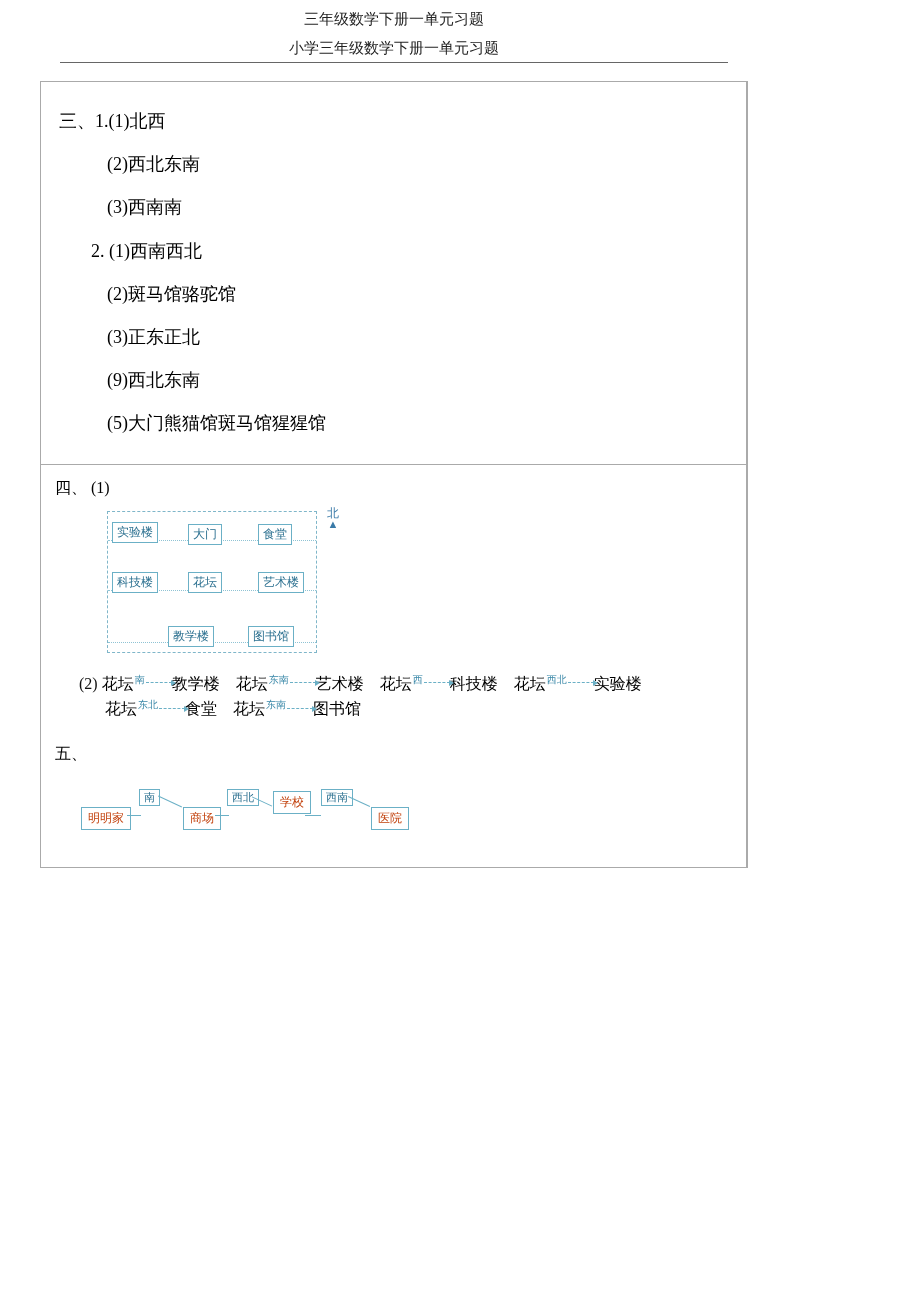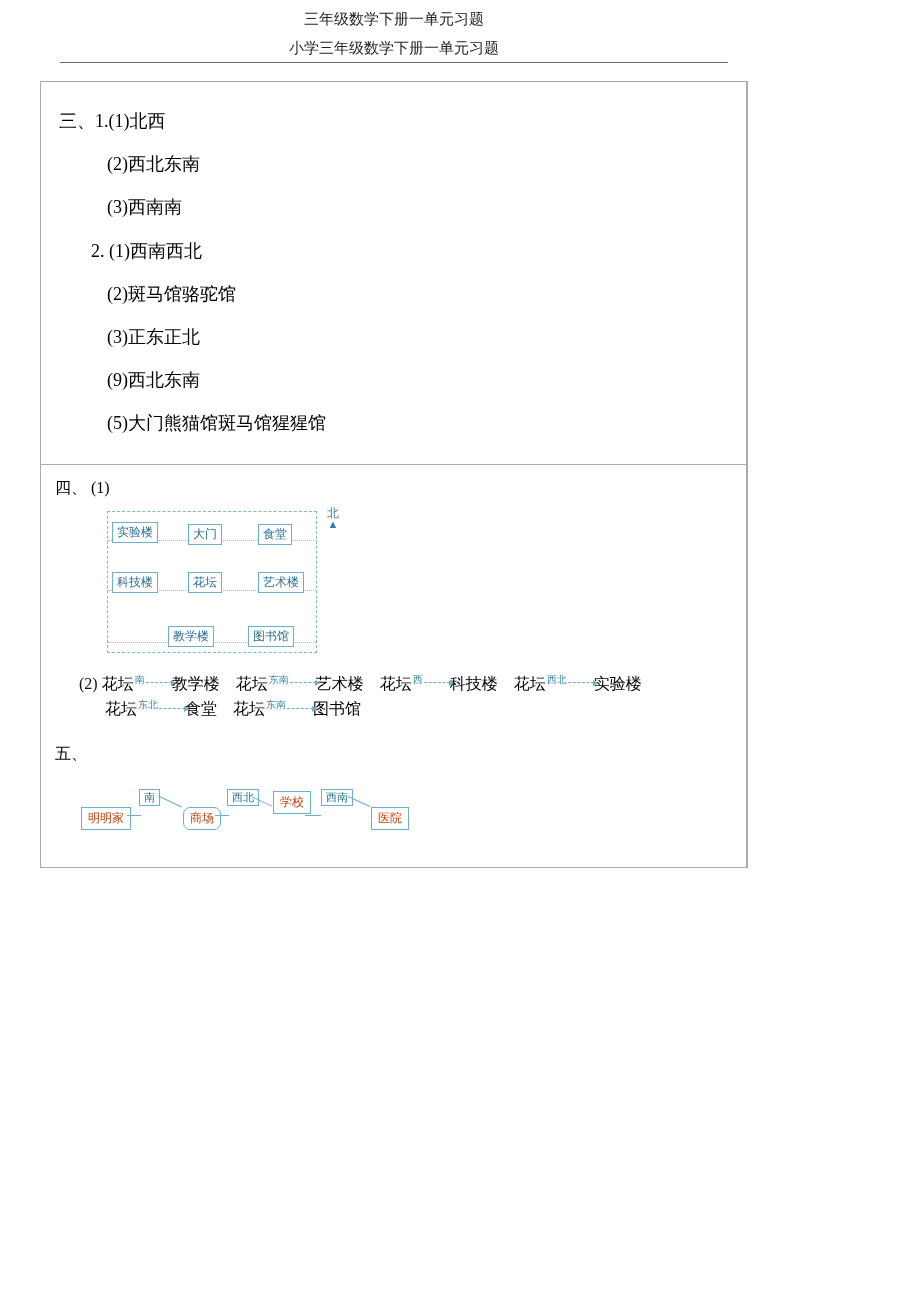--- a/index.html
+++ b/index.html
@@ -241,21 +241,21 @@
         <span style="display:inline-block;width:22px;"></span>
         <span class="term">花坛</span><span class="dir">东北</span><span class="darrow"></span><span class="term">食堂</span><span class="gap"></span>
         <span class="term">花坛</span><span class="dir">东南</span><span class="darrow"></span><span class="term">图书馆</span>
       </div>
 
       <div class="section-label" style="margin-top:18px;">五、</div>
 
       <div class="path5">
 
         <div class="node5" style="left:0;   top:20px;">明明家</div>
-        <div class="node5" style="left:102px;top:20px;border-radius:7px;">商场</div>
+        <div class="node5" style="left:102px;top:20px;">商场</div>
         <div class="node5" style="left:192px;top:4px;">学校</div>
         <div class="node5" style="left:290px;top:20px;">医院</div>
 
         <div class="tag5" style="left:58px;  top:2px;">南</div>
         <div class="tag5" style="left:146px; top:2px;">西北</div>
         <div class="tag5" style="left:240px; top:2px;">西南</div>
 
         <div class="conn5" style="left:46px;  width:14px; top:28px;"></div>
         <div class="conn5" style="left:76px;  width:26px; top:14px; transform:rotate(25deg);"></div>
         <div class="conn5" style="left:134px; width:14px; top:28px;"></div>

